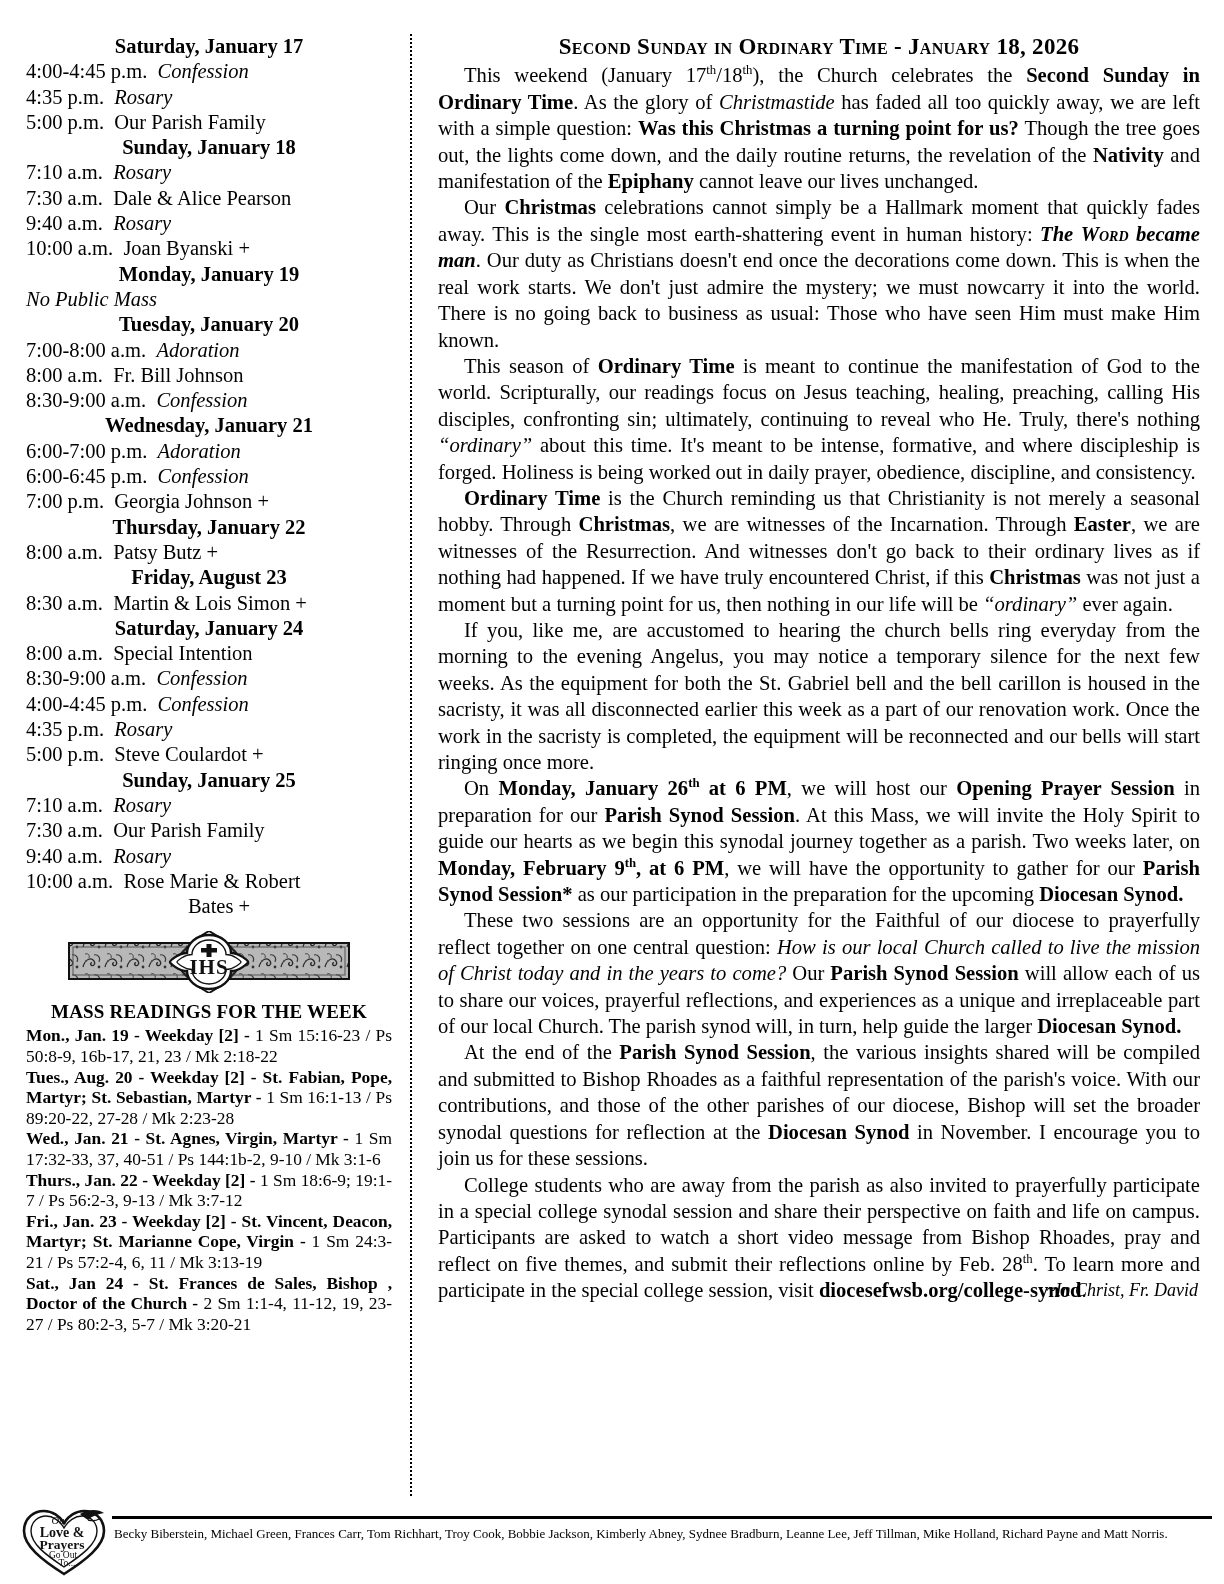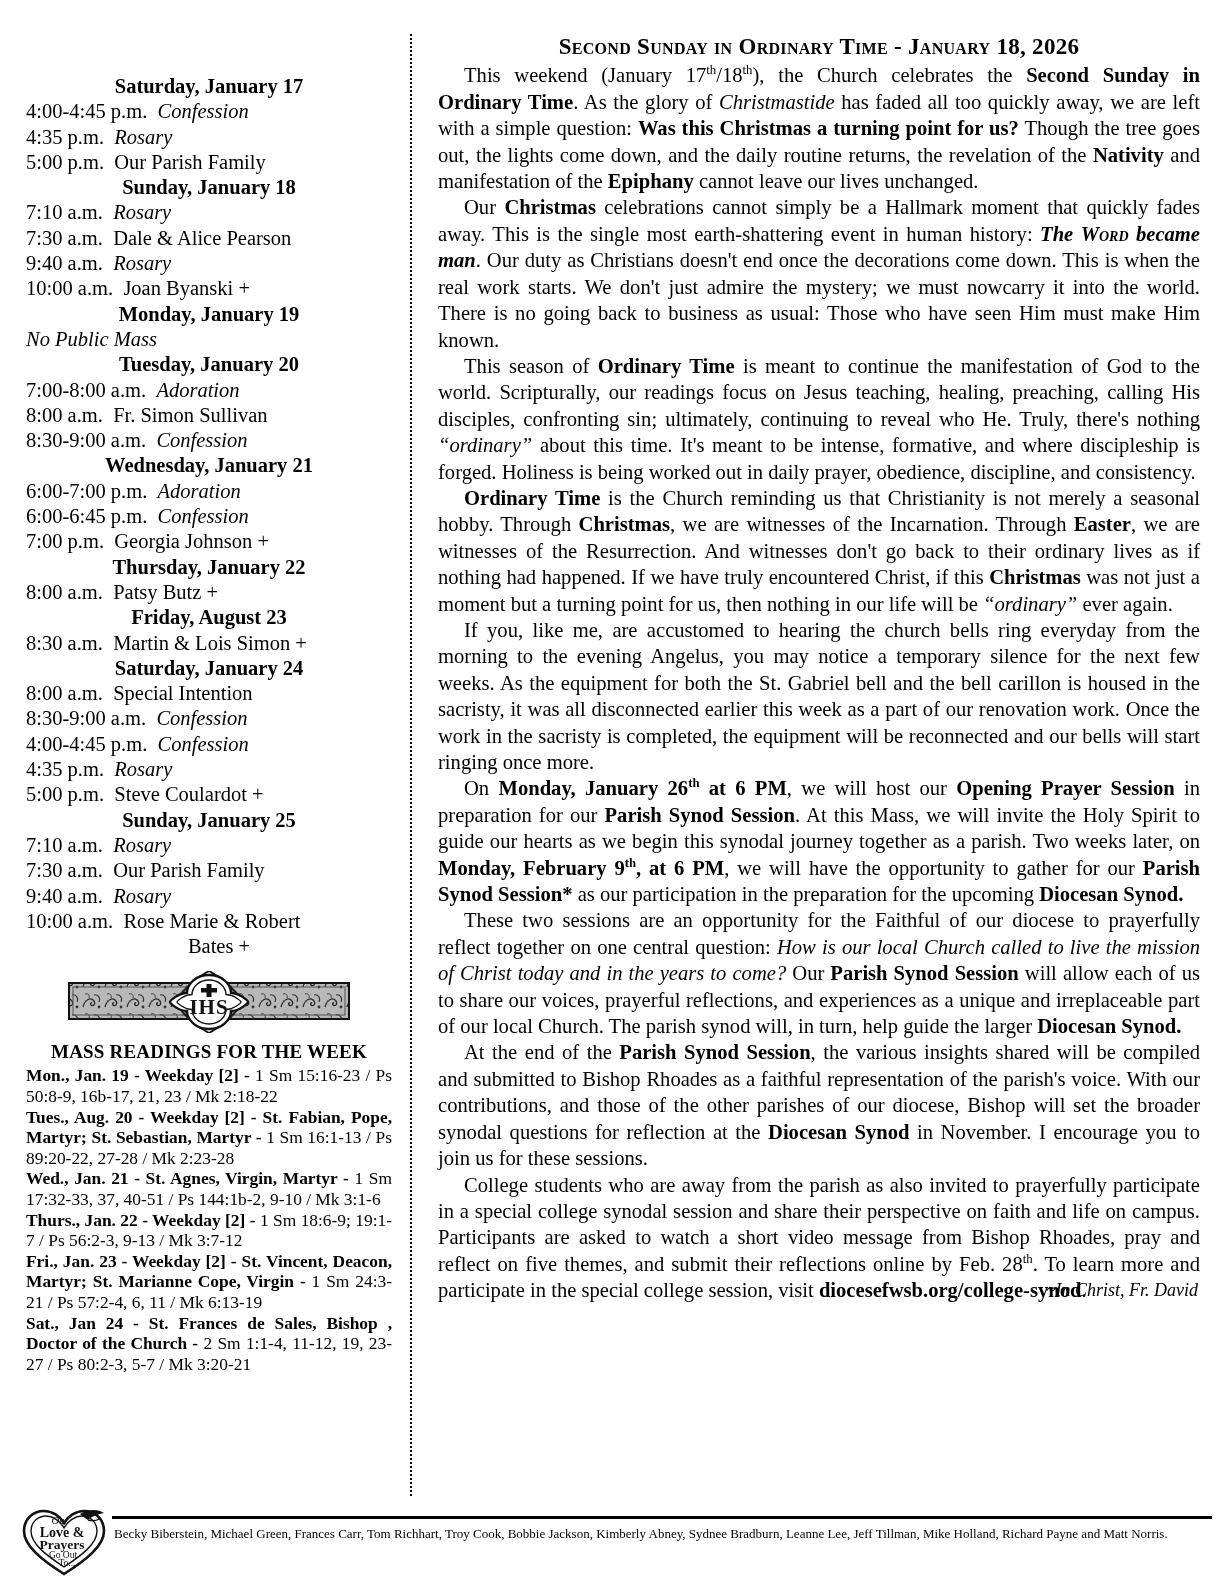--- a/index.html
+++ b/index.html
@@ -28,21 +28,20 @@
     top: 34px;
     left: 0;
     width: 1224px;
     height: 1462px;
   }
   .col-left {
     position: absolute;
     left: 26px;
     top: 0;
     width: 366px;
-    margin-top: 40px;
   }
   .col-divider {
     position: absolute;
     left: 410px;
     top: 0;
     width: 0px;
     height: 1462px;
     border-left: 2px dotted #000;
   }
   .col-right {
@@ -188,21 +187,21 @@
           <div class="sched-line"><span>5:00 p.m.&nbsp; </span><span>Our Parish Family</span></div>
           <div class="sched-day">Sunday, January 18</div>
           <div class="sched-line"><span>7:10 a.m.&nbsp; </span><span class="it">Rosary</span></div>
           <div class="sched-line"><span>7:30 a.m.&nbsp; </span><span>Dale &amp; Alice Pearson</span></div>
           <div class="sched-line"><span>9:40 a.m.&nbsp; </span><span class="it">Rosary</span></div>
           <div class="sched-line"><span>10:00 a.m.&nbsp; </span><span>Joan Byanski +</span></div>
           <div class="sched-day">Monday, January 19</div>
           <div class="sched-line"><span></span><span class="it">No Public Mass</span></div>
           <div class="sched-day">Tuesday, January 20</div>
           <div class="sched-line"><span>7:00-8:00 a.m.&nbsp; </span><span class="it">Adoration</span></div>
-          <div class="sched-line"><span>8:00 a.m.&nbsp; </span><span>Fr. Simon Sullivan</span></div>
+          <div class="sched-line"><span>8:00 a.m.&nbsp; </span><span>Fr. Bill Johnson</span></div>
           <div class="sched-line"><span>8:30-9:00 a.m.&nbsp; </span><span class="it">Confession</span></div>
           <div class="sched-day">Wednesday, January 21</div>
           <div class="sched-line"><span>6:00-7:00 p.m.&nbsp; </span><span class="it">Adoration</span></div>
           <div class="sched-line"><span>6:00-6:45 p.m.&nbsp; </span><span class="it">Confession</span></div>
           <div class="sched-line"><span>7:00 p.m.&nbsp; </span><span>Georgia Johnson +</span></div>
           <div class="sched-day">Thursday, January 22</div>
           <div class="sched-line"><span>8:00 a.m.&nbsp; </span><span>Patsy Butz +</span></div>
           <div class="sched-day">Friday, August 23</div>
           <div class="sched-line"><span>8:30 a.m.&nbsp; </span><span>Martin &amp; Lois Simon +</span></div>
           <div class="sched-day">Saturday, January 24</div>
@@ -260,21 +259,21 @@
         </svg>
       </div>
 
       <div class="readings-title">MASS READINGS FOR THE WEEK</div>
 
       <div id="readings-container">
           <div class="reading-item"><b>Mon., Jan. 19 - Weekday [2] -</b><span> 1 Sm 15:16-23 / Ps 50:8-9, 16b-17, 21, 23 / Mk 2:18-22</span></div>
           <div class="reading-item"><b>Tues., Aug. 20 - Weekday [2] - St. Fabian, Pope, Martyr; St. Sebastian, Martyr -</b><span> 1 Sm 16:1-13 / Ps 89:20-22, 27-28 / Mk 2:23-28</span></div>
           <div class="reading-item"><b>Wed., Jan. 21 - St. Agnes, Virgin, Martyr -</b><span> 1 Sm 17:32-33, 37, 40-51 / Ps 144:1b-2, 9-10 / Mk 3:1-6</span></div>
           <div class="reading-item"><b>Thurs., Jan. 22 - Weekday [2] -</b><span> 1 Sm 18:6-9; 19:1-7 / Ps 56:2-3, 9-13 / Mk 3:7-12</span></div>
-          <div class="reading-item"><b>Fri., Jan. 23 - Weekday [2] - St. Vincent, Deacon, Martyr; St. Marianne Cope, Virgin -</b><span> 1 Sm 24:3-21 / Ps 57:2-4, 6, 11 / Mk 6:13-19</span></div>
+          <div class="reading-item"><b>Fri., Jan. 23 - Weekday [2] - St. Vincent, Deacon, Martyr; St. Marianne Cope, Virgin -</b><span> 1 Sm 24:3-21 / Ps 57:2-4, 6, 11 / Mk 3:13-19</span></div>
           <div class="reading-item"><b>Sat., Jan 24 - St. Frances de Sales, Bishop , Doctor of the Church -</b><span> 2 Sm 1:1-4, 11-12, 19, 23-27 / Ps 80:2-3, 5-7 / Mk 3:20-21</span></div>
         </div>
     </div>
 
     <div class="col-divider"></div>
 
     <div class="col-right">
 
       <div class="art-head first">Second Sunday in Ordinary Time - January 18, 2026</div>
       <div id="art1">

